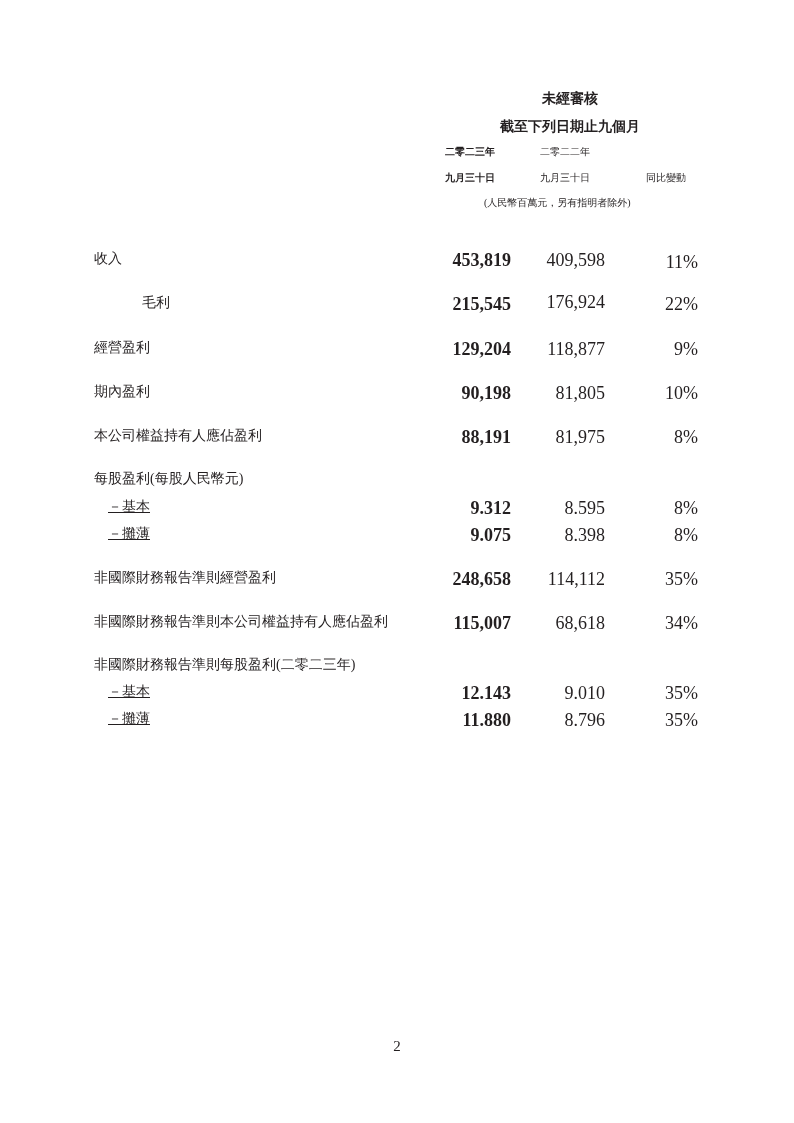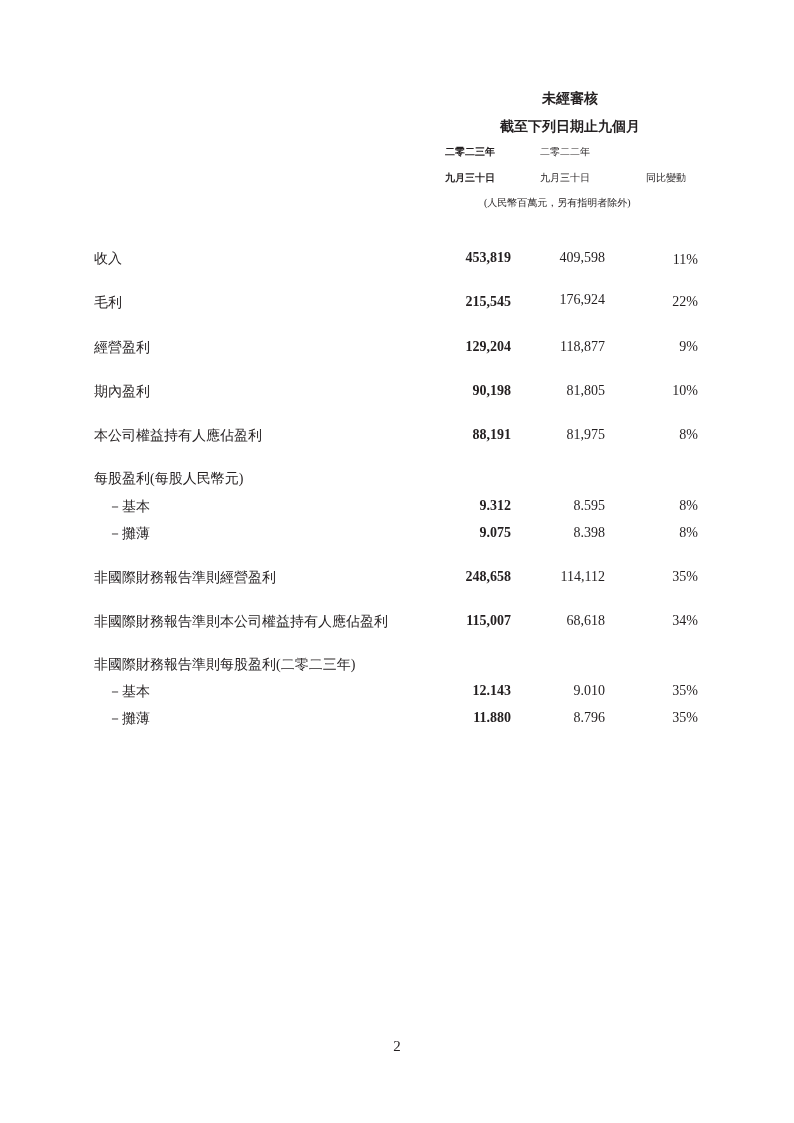--- a/index.html
+++ b/index.html
@@ -6,22 +6,22 @@
     body {
       width: 794px; height: 1123px; position: relative; overflow: hidden;
       font-family: "Liberation Serif", "DejaVu Serif", serif;
       color: #231f20;
       font-size: 14px;
     }
     .hdr-center { position: absolute; left: 440px; width: 260px; text-align: center; font-weight: bold; font-size: 14px; }
     .colhdr { position: absolute; font-size: 10px; }
     .bold { font-weight: bold; }
     .label { position: absolute; left: 94px; font-size: 14px; }
-    .sub { left: 108px; }
-    .num { position: absolute; text-align: right; font-size: 14px; }
+    .sub { left: 108px; text-decoration: underline; }
+    .num { position: absolute; text-align: right; font-size: 18px; }
     .c1 { left: 430px; width: 81px; font-weight: bold; }
     .c2 { left: 520px; width: 85px; }
     .c3 { left: 630px; width: 68px; }
     .page-num { position: absolute; left: 0; width: 794px; top: 1038px; text-align: center; font-size: 15px; }
   </style>
 </head>
 <body>
 
 <div>
 
@@ -38,21 +38,21 @@
   <div class="colhdr" style="left:484px; top:196px;">(人民幣百萬元，另有指明者除外)</div>
 
   <div>
     <div class="label" style="top:250px;font-family:Liberation Serif, serif;">收入</div>
     <div class="num c1" style="top:250px;">453,819</div>
     <div class="num c2" style="top:250px;">409,598</div>
     <div class="num c3" style="top:252px;">11%</div>
   </div>
 
   <div>
-    <div class="label" style="top:294px;">毛利</div>
+    <div class="label" style="top:294px;margin-left:48px;">毛利</div>
     <div class="num c1" style="top:294px;">215,545</div>
     <div class="num c2" style="top:292px;">176,924</div>
     <div class="num c3" style="top:294px;">22%</div>
   </div>
 
   <div>
     <div class="label" style="top:339px;">經營盈利</div>
     <div class="num c1" style="top:339px;">129,204</div>
     <div class="num c2" style="top:339px;">118,877</div>
     <div class="num c3" style="top:339px;">9%</div>

